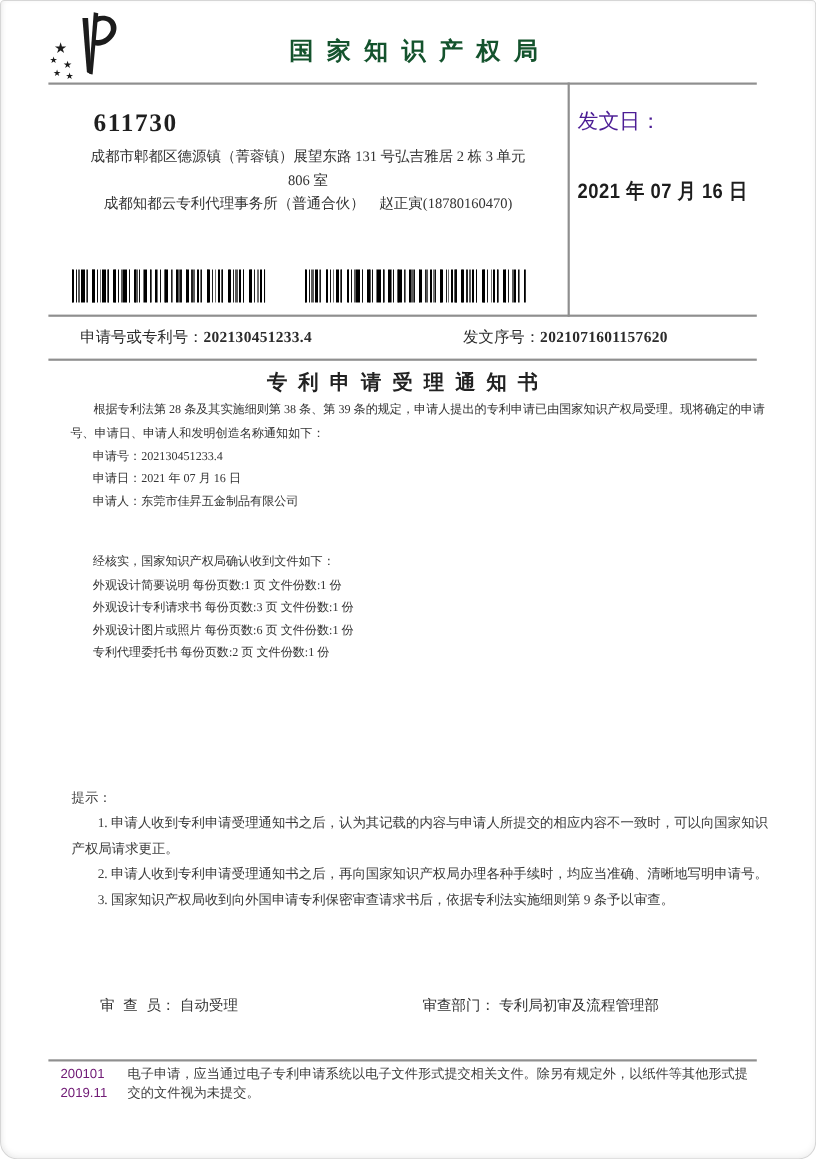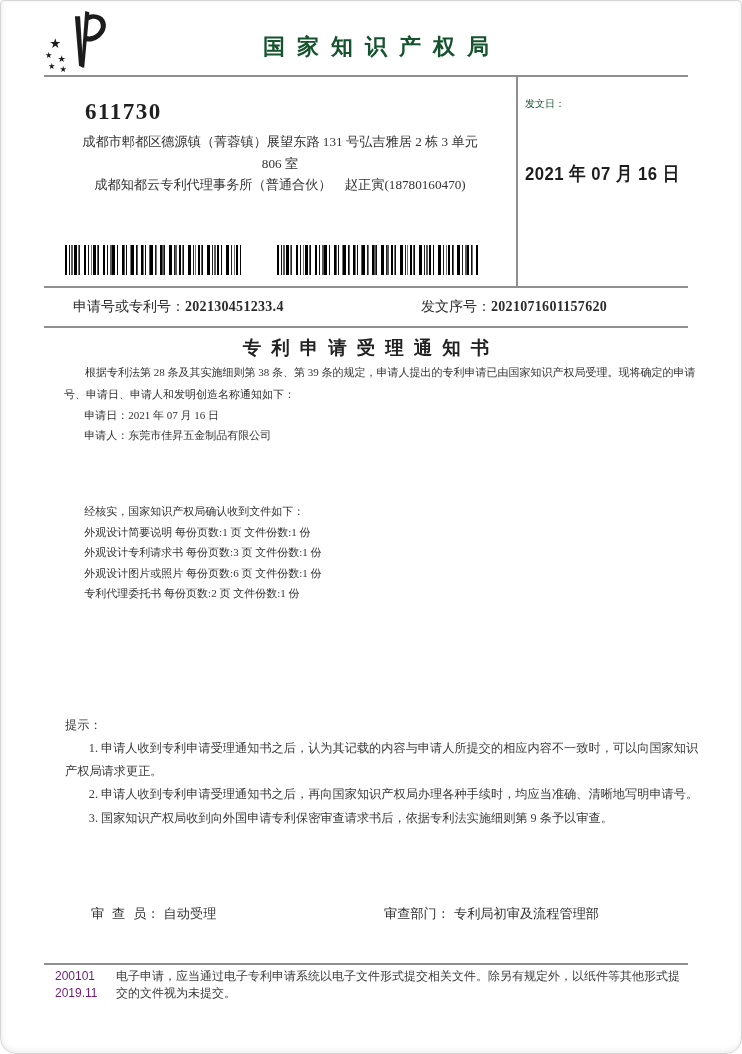--- a/index.html
+++ b/index.html
@@ -18,21 +18,21 @@
   .agency-title{
     left:53px; top:31px; width:644px; text-align:center;
     font-size:22px; font-weight:bold; letter-spacing:12px; padding-left:12px;
     color:#14532d; box-sizing:border-box;
   }
   .logo{left:44px; top:8px; width:66px; height:64px;}
 
   .mail-code{left:84px; top:98px; font-size:23px; font-weight:bold; letter-spacing:1.5px; color:#1f1f1f;}
   .address{left:43px; top:130px; width:472px; text-align:center; font-size:13.2px; line-height:21.5px; color:#333;}
 
-  .dispatch-label{left:524px; top:96px; font-size:10px; color:#14532d;}
+  .dispatch-label{left:524px; top:96px; font-size:19px; color:#4c1d95;}
   .dispatch-date{
     left:524px; top:160px; font-size:19px; font-weight:bold; white-space:nowrap;
     font-family:"Liberation Sans","DejaVu Sans",sans-serif; color:#1d1d1d;
     transform:scaleX(.88); transform-origin:left top; letter-spacing:.5px;
   }
 
   .barcode{
     position:absolute; top:244px; height:30px; background-color:#fff;
     background-image:
       repeating-linear-gradient(90deg, rgba(0,0,0,.55) 0 1px, transparent 1px 6px, rgba(0,0,0,.65) 6px 8px, transparent 8px 13px),
@@ -116,20 +116,21 @@
     <span>发文序号：</span><b>2021071601157620</b>
   </div>
 
   <div class="rule" style="left:43px; top:325px; width:644px;"></div>
 
   <div class="abs notice-title">专利申请受理通知书</div>
 
   <div class="abs bodyblock intro">根据专利法第 28 条及其实施细则第 38 条、第 39 条的规定，申请人提出的专利申请已由国家知识产权局受理。现将确定的申请号、申请日、申请人和发明创造名称通知如下：</div>
 
   <div class="abs bodyblock fields">
+    <div class="line"><span>申请号：</span><span>202130451233.4</span></div>
     <div class="line"><span>申请日：</span><span>2021 年 07 月 16 日</span></div>
     <div class="line"><span>申请人：</span><span>东莞市佳昇五金制品有限公司</span></div>
   </div>
 
   <div class="abs bodyblock received">
     <div class="line">经核实，国家知识产权局确认收到文件如下：</div>
     <div class="line">外观设计简要说明 每份页数:1 页 文件份数:1 份</div>
     <div class="line">外观设计专利请求书 每份页数:3 页 文件份数:1 份</div>
     <div class="line">外观设计图片或照片 每份页数:6 页 文件份数:1 份</div>
     <div class="line">专利代理委托书 每份页数:2 页 文件份数:1 份</div>

